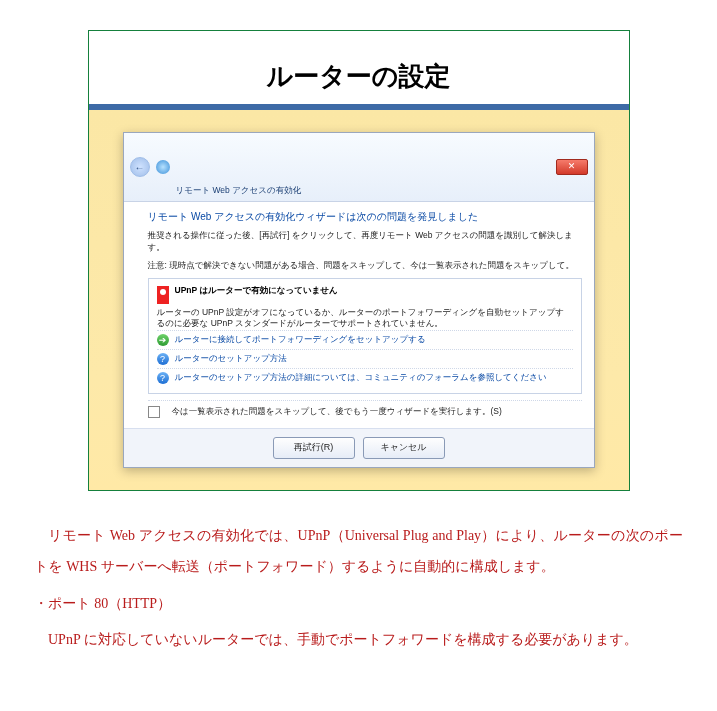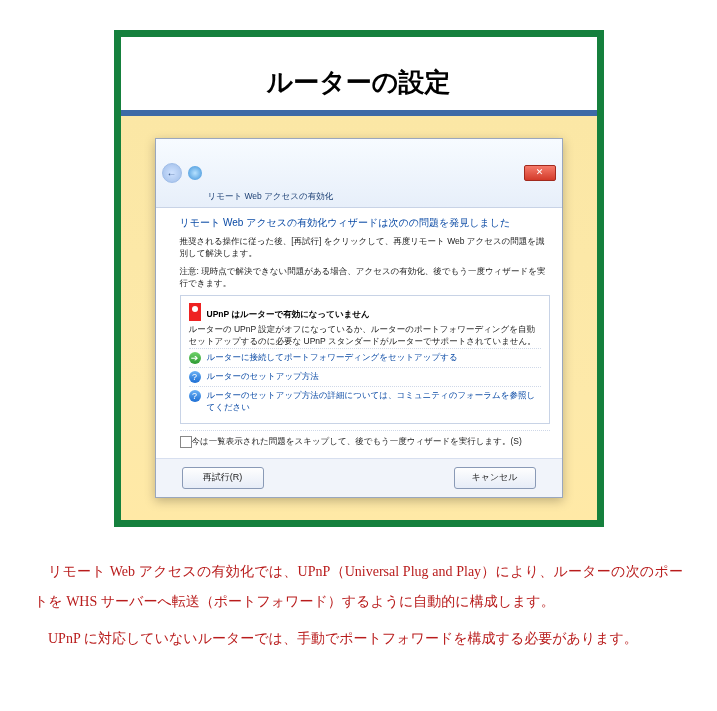--- a/index.html
+++ b/index.html
@@ -4,22 +4,22 @@
 <style>
   body {
     margin: 0;
     padding: 0;
     background: #fff;
     font-family: "Meiryo", "Hiragino Kaku Gothic Pro", sans-serif;
     width: 717px;
   }
   .slide {
     margin: 30px auto 0 auto;
-    width: 490px;
-    border: 7px solid #15803d;
+    width: 542px;
+    border: 1px solid #15803d;
     background: #fff;
     box-sizing: border-box;
   }
   .slide-title {
     text-align: center;
     font-size: 26px;
     font-weight: bold;
     color: #000;
     padding: 28px 0 10px 0;
     font-family: "Meiryo", sans-serif;
@@ -70,21 +70,21 @@
     flex:0 0 auto;
   }
   .dlg-content { padding:8px 12px 10px 24px; }
   .dlg-heading { color:#0a4aa5; font-size:10px; margin-bottom:6px;}
   .dlg-text { color:#222; margin-bottom:6px;}
   .issue-box {
     border:1px solid #c8d3e6;
     padding:6px 8px 6px 8px;
     margin:4px 0 6px 0;
   }
-  .issue-title-row { display:flex; align-items:flex-end; gap:6px; margin-bottom:4px;}
+  .issue-title-row { display:flex; align-items:flex-start; gap:6px; margin-bottom:4px;}
   .red-square {
     width:12px;height:18px;background:#e22;flex:0 0 auto;
     position:relative; top:1px;
   }
   .red-square::after{
     content:""; position:absolute; top:3px;left:3px;width:6px;height:6px;border-radius:50%;background:#fff;
   }
   .issue-title { font-weight:bold; color:#000;}
   .link-row {
     display:flex; align-items:flex-start; gap:6px;
@@ -93,27 +93,27 @@
   }
   .link-row:first-of-type{ border-top:none;}
   .arrow-icon,.q-icon{
     width:12px;height:12px;border-radius:50%;
     flex:0 0 auto; font-size:9px;line-height:12px;text-align:center;color:#fff;
   }
   .arrow-icon{ background:linear-gradient(#6fd26a,#2e9b33);}
   .q-icon{ background:linear-gradient(#6bb1f5,#1e6fd4);}
   .link-text{ color:#0a4aa5;}
   .skip-row{
-    display:flex;align-items:flex-end;gap:0;
+    display:flex;align-items:flex-end;gap:12px;
     border-top:1px dotted #cfd8e8;
     padding-top:5px;
   }
   .chk{ width:10px;height:10px;border:1px solid #888;background:#fff;}
   .btnbar {
-    display:flex; justify-content:space-between; gap:8px;
+    display:flex; justify-content:center; gap:8px;
     padding:8px 26px;
     background:#f1f4fa;
     border-top:1px solid #d7dfef;
   }
   .winbtn {
     min-width:60px;
     padding:3px 10px 4px;
     border:1px solid #8a9ab6;
     background:linear-gradient(#fefefe,#e6ecf7);
     border-radius:3px;
@@ -145,21 +145,21 @@
       <div class="titlebar">
         <div class="back">←</div>
         <div class="globe"></div>
         <div class="titlebar-text">リモート Web アクセスの有効化</div>
         <div class="closebox">✕</div>
       </div>
 
       <div class="dlg-content">
         <div class="dlg-heading">リモート Web アクセスの有効化ウィザードは次のの問題を発見しました</div>
         <div class="dlg-text">推奨される操作に従った後、[再試行] をクリックして、再度リモート Web アクセスの問題を識別して解決します。</div>
-        <div class="dlg-text">注意: 現時点で解決できない問題がある場合、アクセスの有効化、後でもう一度ウィザードを実行できます。</div>
+        <div class="dlg-text">注意: 現時点で解決できない問題がある場合、問題をスキップして、今は一覧表示された問題をスキップして。</div>
 
         <div class="issue-box">
           <div class="issue-title-row">
             <div class="red-square"></div>
             <div class="issue-title">UPnP はルーターで有効になっていません</div>
           </div>
           <div>ルーターの UPnP 設定がオフになっているか、ルーターのポートフォワーディングを自動セットアップするのに必要な UPnP スタンダードがルーターでサポートされていません。</div>
 
           <div class="link-row">
             <div class="arrow-icon">➔</div>
@@ -185,14 +185,15 @@
         <div class="winbtn">再試行(R)</div>
         <div class="winbtn">キャンセル</div>
       </div>
     </div>
 
   </div>
 </div>
 
 <div class="doc">
   <p class="indent">リモート Web アクセスの有効化では、UPnP（Universal Plug and Play）により、ルーターの次のポートを WHS サーバーへ転送（ポートフォワード）するように自動的に構成します。</p>
+  <p>・ポート 80（HTTP）</p>
   <p class="indent">UPnP に対応していないルーターでは、手動でポートフォワードを構成する必要があります。</p>
 </div>
 
 </body></html>

